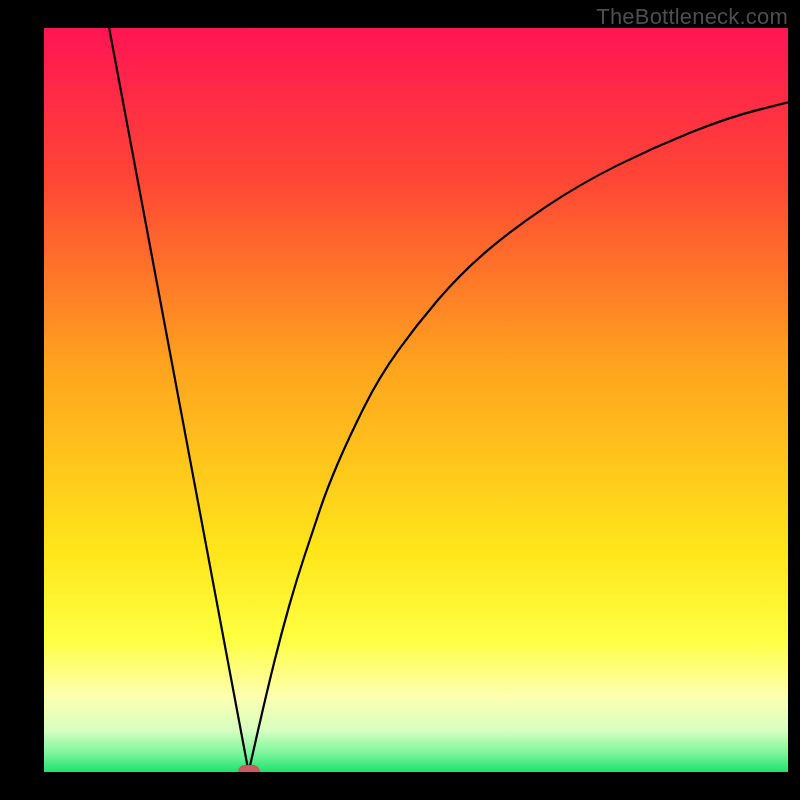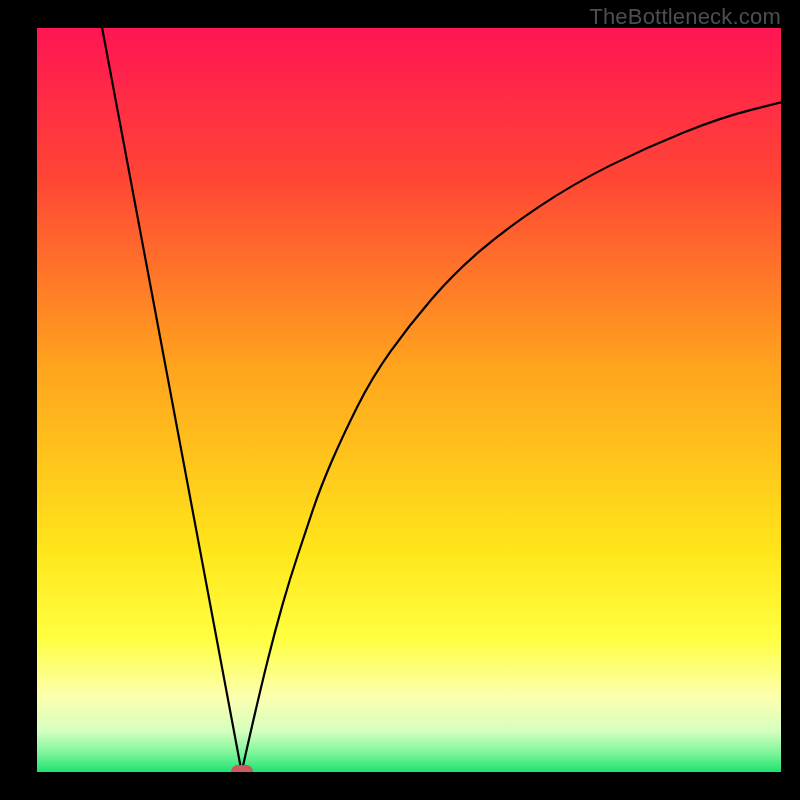--- a/index.html
+++ b/index.html
@@ -1,19 +1,19 @@
 <!DOCTYPE html>
 <html><head>
 <meta charset="utf-8">
 <style>
   * { box-sizing: border-box; margin: 0; padding: 0; }
   html, body { width: 800px; height: 800px; overflow: hidden; background: #000; font-family: Arial, Helvetica, sans-serif; }
   .frame {
     position: absolute;
-    top: 0; left: 9px;
+    top: 0; left: 16px;
     width: 784px; height: 800px;
     background: #000;
   }
   .watermark {
     position: absolute;
     top: 4px;
     right: 12px;
     color: #4e4e4e;
     font-size: 22px;
     letter-spacing: 0.2px;

